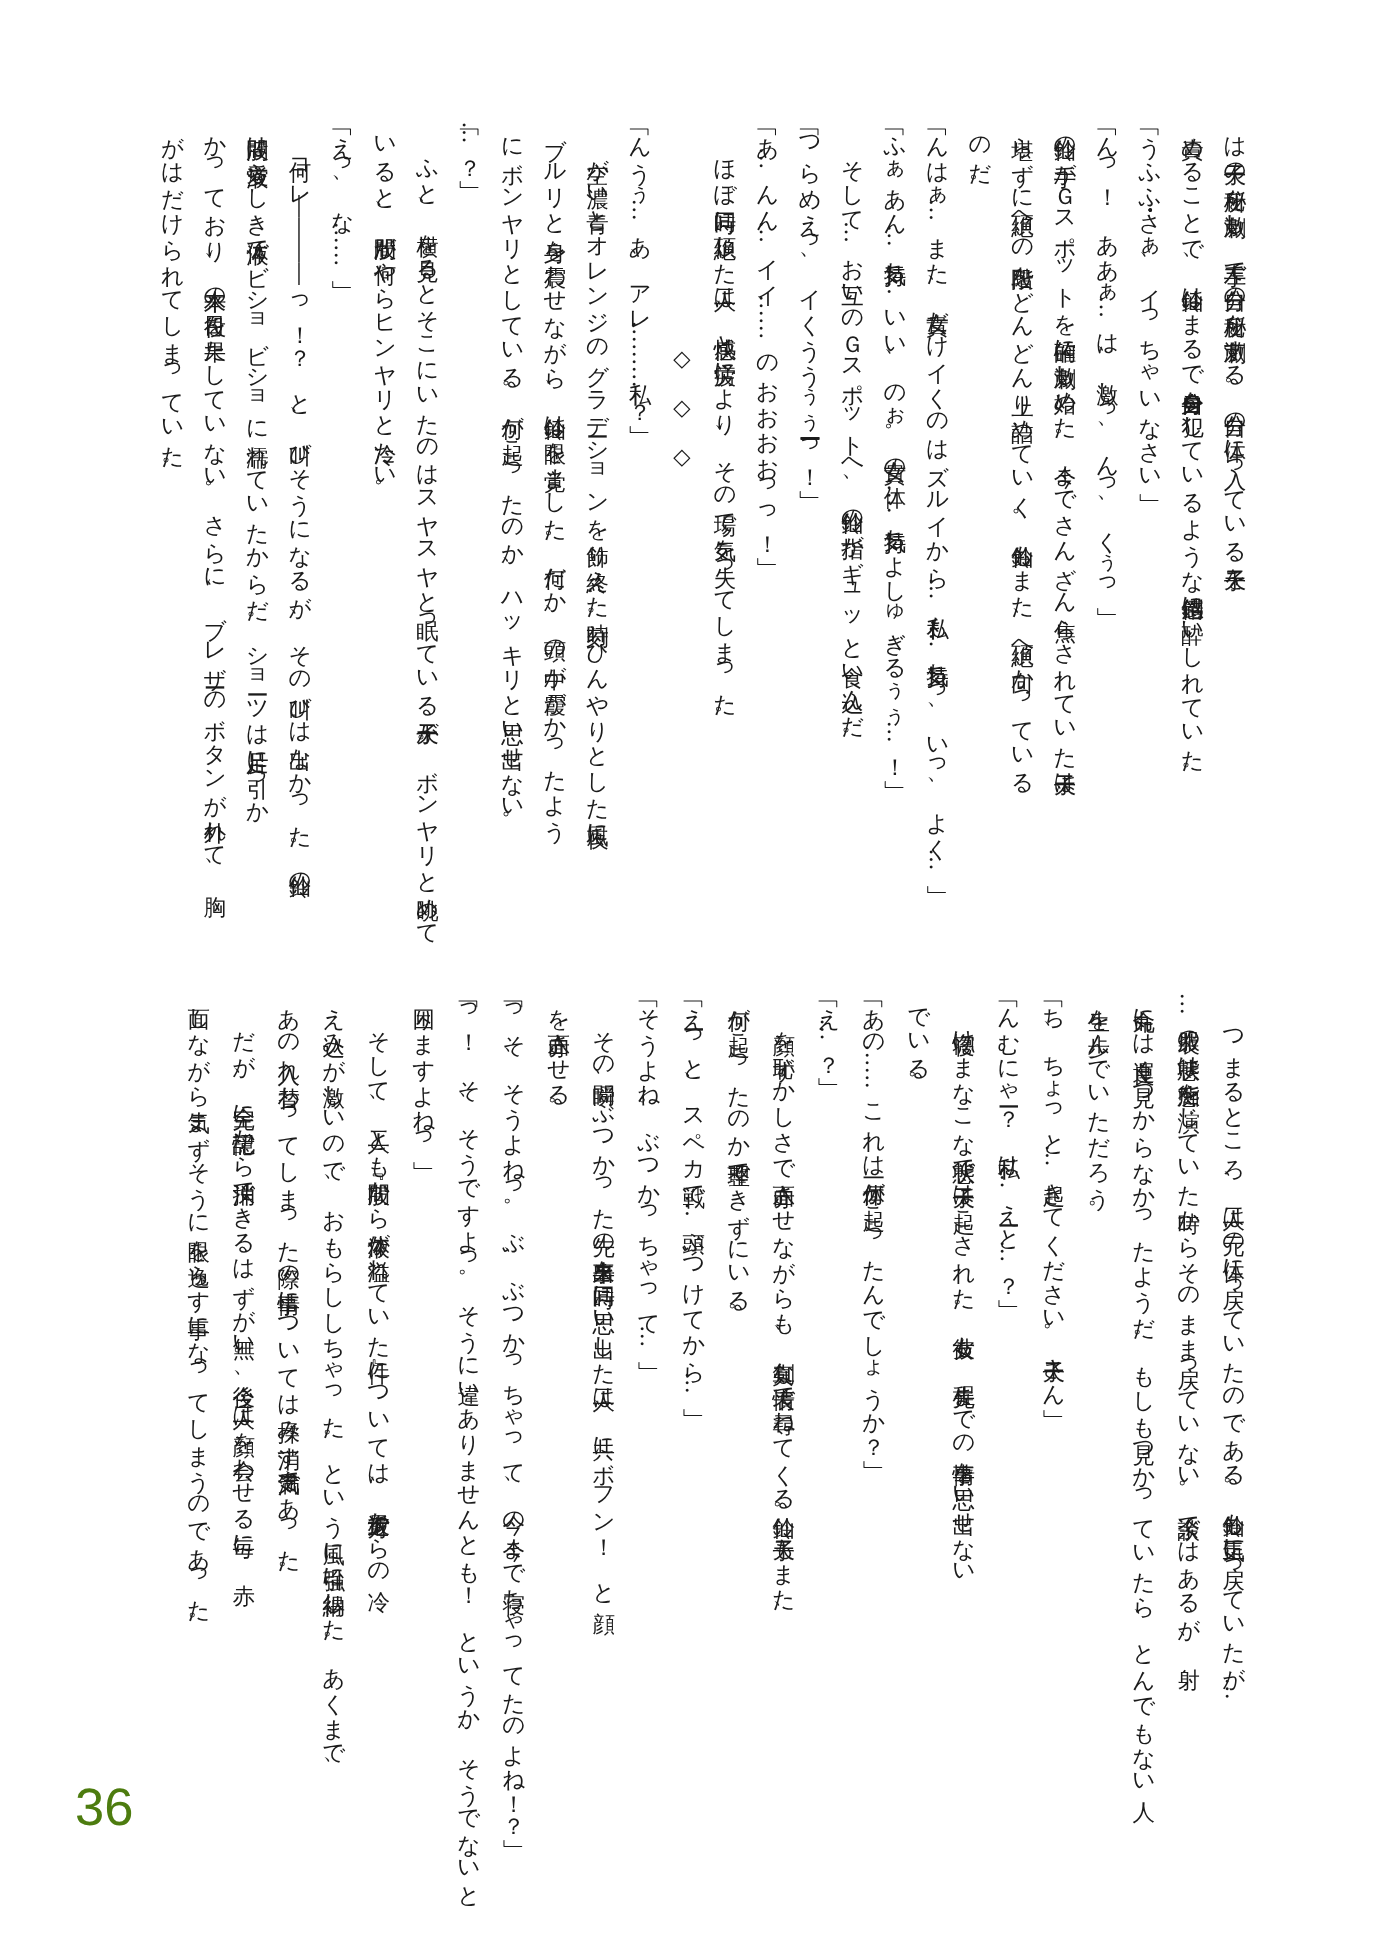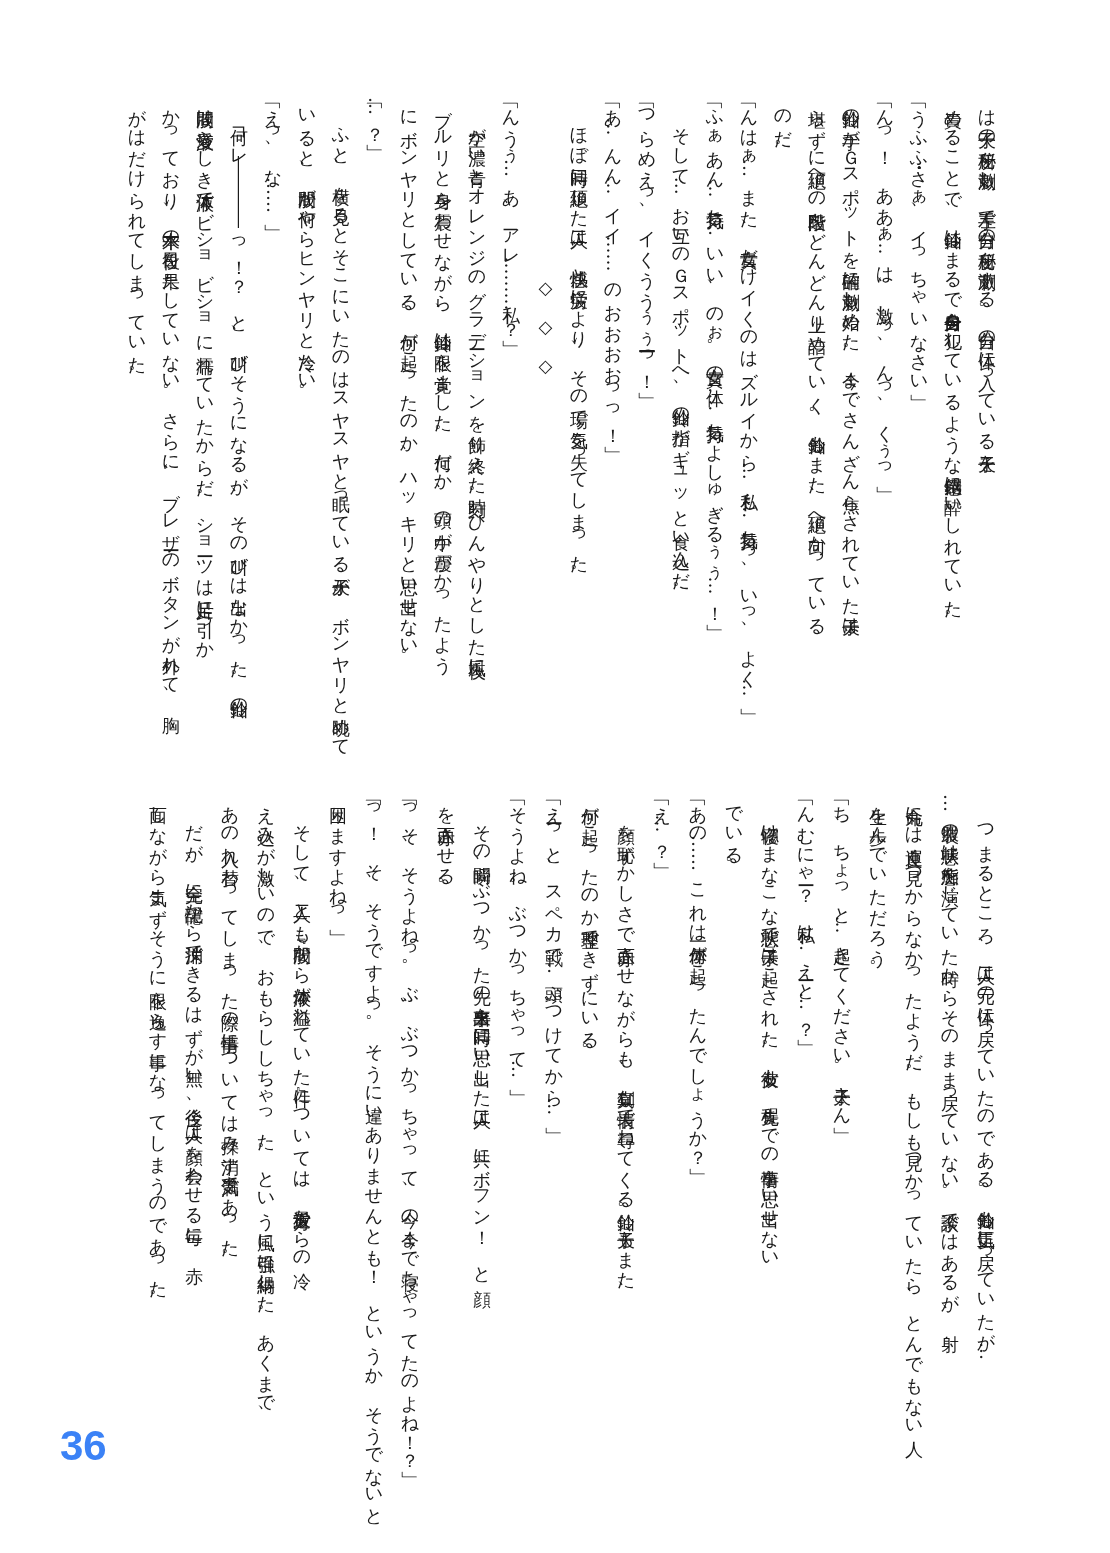--- a/index.html
+++ b/index.html
@@ -39,22 +39,22 @@
     right: 106px;
     height: 700px;
   }
   #bottom-block p { line-height: 36px; }
   .page-number {
     position: absolute;
     left: 60px;
     top: 1422px;
     font-family: "Liberation Sans", "DejaVu Sans", sans-serif;
     font-size: 42px;
-    font-weight: 700;
-    color: #3b82f6;
+    font-weight: 400;
+    color: #4d7c0f;
   }
 </style>
 </head>
 <body>
 
 <div class="sheet">
 
   <div class="vblock" id="top-block">
     <p>は天子の秘所を刺激し、左手で自分の秘所を刺激する。自分の体に入っている天子を</p>
     <p>責めることで、鈴仙はまるで自分自身を犯しているような倒錯感に酔いしれていた。</p>

